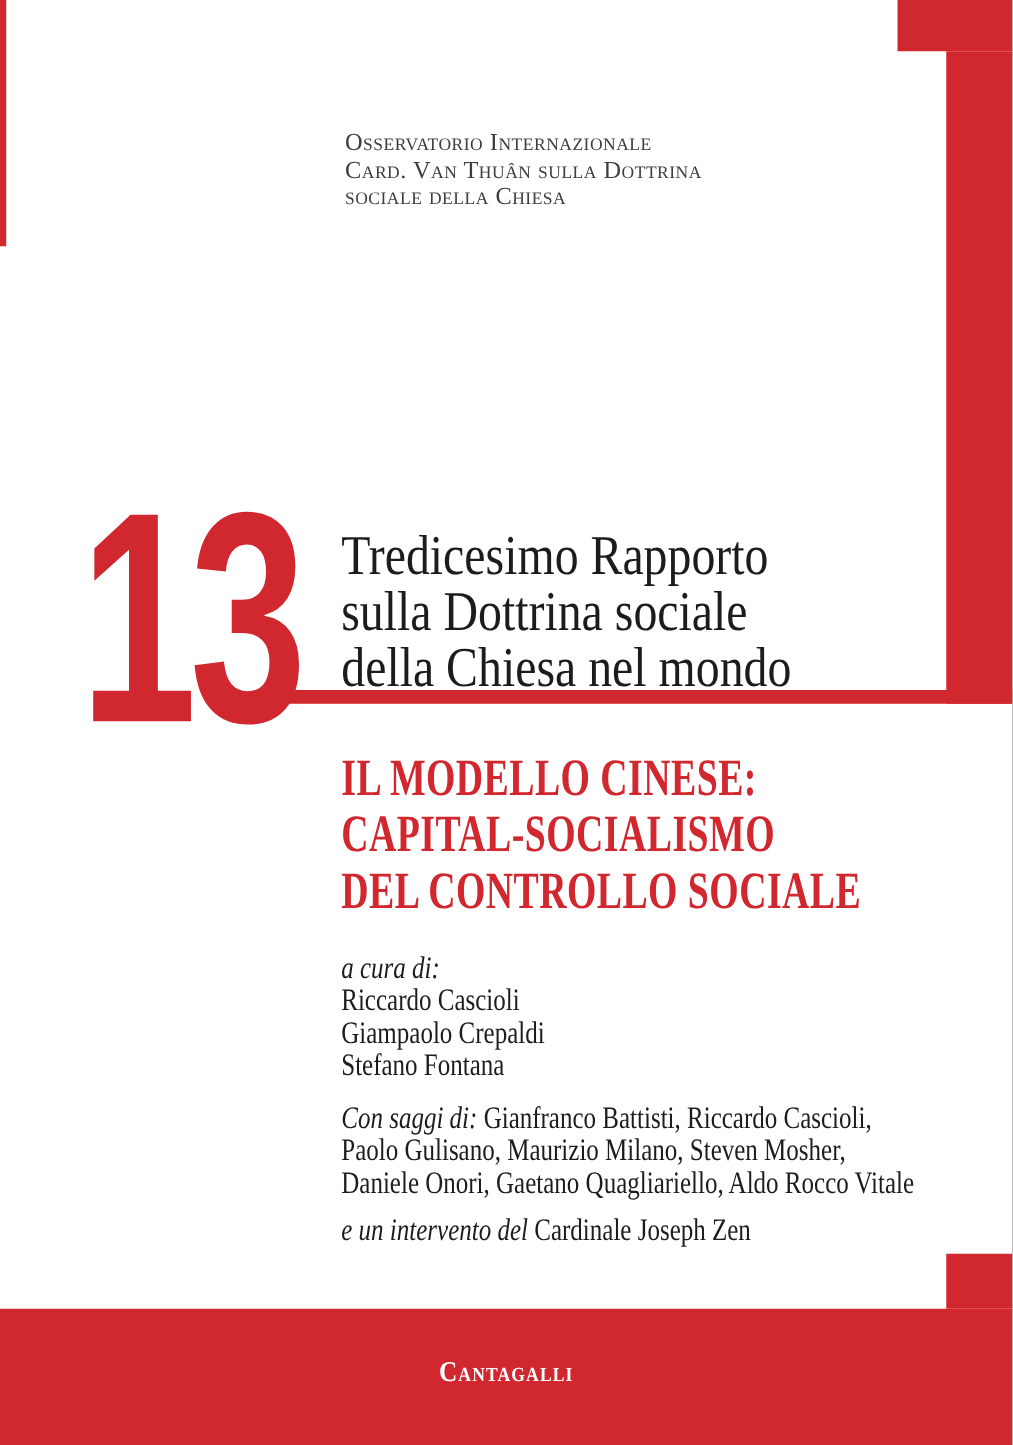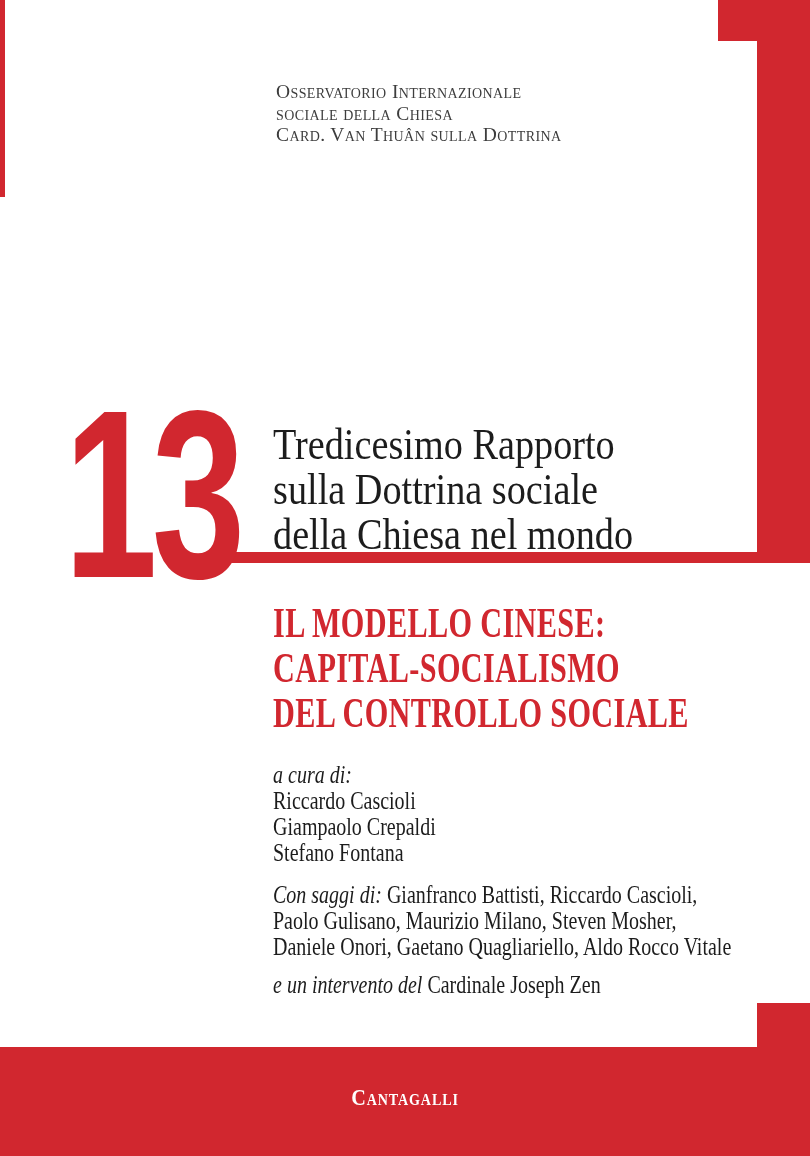--- a/index.html
+++ b/index.html
@@ -13,21 +13,21 @@
   }
   
   .bar-left{position:absolute;left:0;top:0;width:5px;height:197px;background:#d1272f;}
   .corner-cap{position:absolute;left:718px;top:0;width:92px;height:41px;background:#d1272f;}
   .corner-stem{position:absolute;left:757px;top:41px;width:53px;height:522px;background:#d1272f;}
   .red-rule{position:absolute;left:225px;top:552px;width:585px;height:11px;background:#d1272f;}
   .band-stub{position:absolute;left:757px;top:1003px;width:53px;height:44px;background:#d1272f;}
   .bottom-band{position:absolute;left:0;top:1047px;width:810px;height:109px;background:#d1272f;}
   
   .pub-header{
-    position:absolute;left:276px;top:81px;
+    position:absolute;left:276px;top:104px;
     font-size:19.5px;line-height:21.5px;
     font-variant:small-caps;letter-spacing:0.4px;
     color:#3d3d3d;white-space:nowrap;
   }
   
   .numeral{
     position:absolute;left:64px;top:374px;
     font-family:"Liberation Sans", sans-serif;
     font-weight:bold;font-size:240px;line-height:1;
     letter-spacing:-8px;color:#d1272f;
@@ -75,22 +75,22 @@
 
   <div class="bar-left"></div>
   <div class="corner-cap"></div>
   <div class="corner-stem"></div>
   <div class="red-rule"></div>
   <div class="band-stub"></div>
   <div class="bottom-band"></div>
 
   <div class="pub-header">
     <div>Osservatorio Internazionale</div>
+    <div>Card. Van Thuân sulla Dottrina</div>
     <div>sociale della Chiesa</div>
-    <div>Card. Van Thuân sulla Dottrina</div>
   </div>
 
   <div class="numeral">13</div>
 
   <div class="report-title">
     <div>Tredicesimo Rapporto</div>
     <div>sulla Dottrina sociale</div>
     <div>della Chiesa nel mondo</div>
   </div>
 

